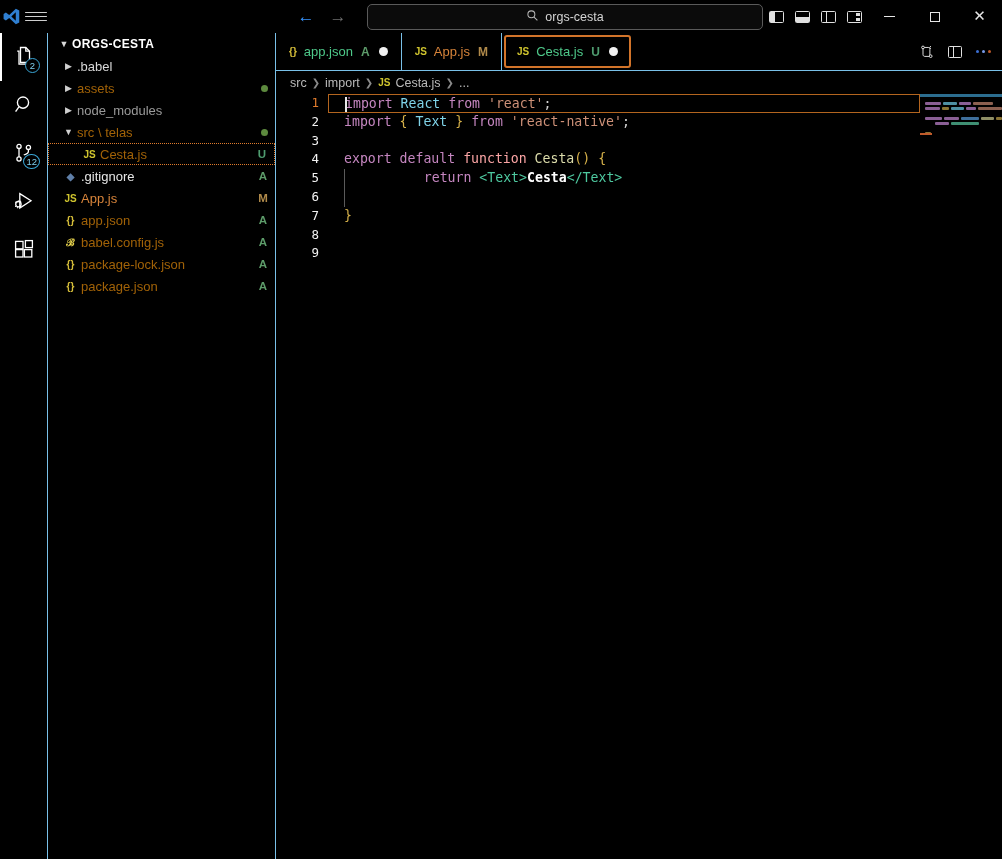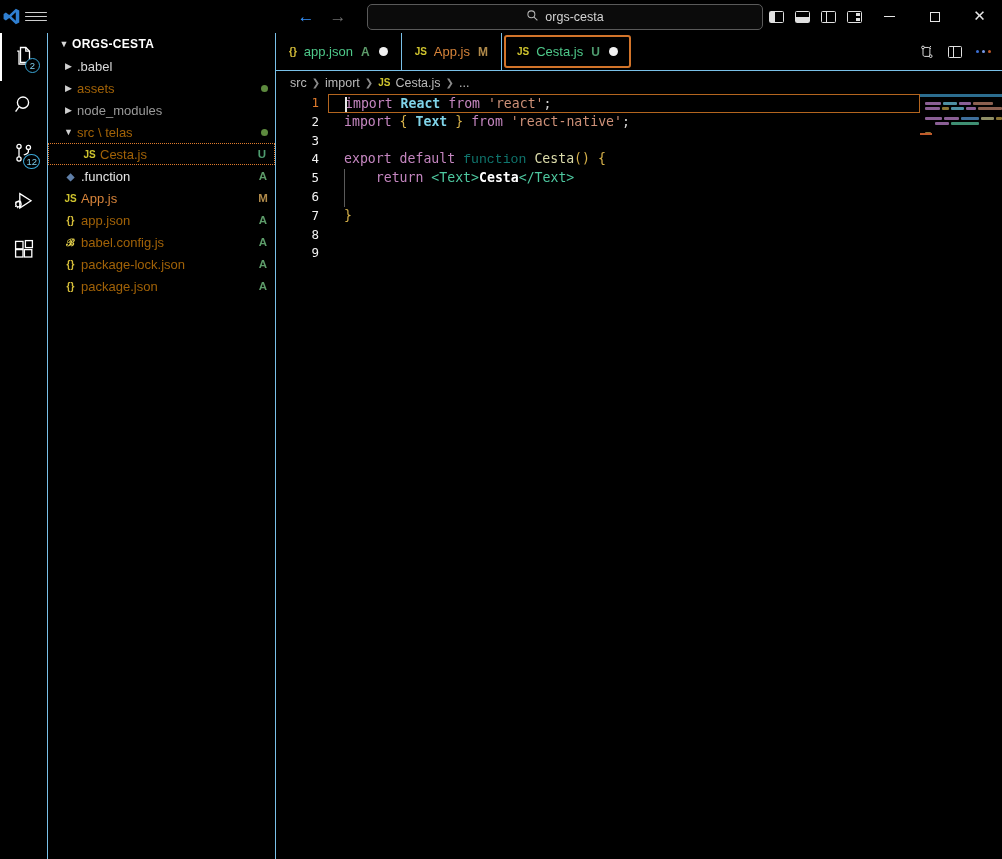--- a/index.html
+++ b/index.html
@@ -124,31 +124,31 @@
     font-family:"DejaVu Sans Mono",monospace;font-size:12.5px;color:#f2f2f2;}
   .gnum.cur{color:#e07b2c;}
   .lines{position:absolute;left:52px;top:0;right:0;}
   .cline{height:18.8px;line-height:18.8px;font-family:"DejaVu Sans Mono",monospace;font-size:13.2px;
     white-space:pre;padding-left:16px;position:relative;}
   .cline.highlight{border:1px solid #b3651f;box-sizing:border-box;margin-right:82px;}
   .caret{position:absolute;left:16px;top:2px;width:1.5px;height:15px;background:#e8e8e8;}
   .indent-guide{position:absolute;left:16px;top:0;width:1px;height:100%;background:#5a5a5a;}
 
   .k-import{color:#c586c0;}
-  .k-ident{color:#7fd3e8;font-weight:bold;}
+  .k-ident{color:#7fd3e8;}
   .k-from{color:#c586c0;}
   .k-str{color:#ce9178;margin-top:20px;}
   .k-punct{color:#d4d4d4;}
   .k-brace{color:#d6b14a;}
   .k-export{color:#c586c0;}
   .k-default{color:#c586c0;}
-  .k-function{color:#0f766e;font-family:Liberation Mono, monospace;}
+  .k-function{color:#fca5a5;}
   .k-fname{color:#dcdcaa;}
   .k-paren{color:#d6b14a;}
-  .k-return{color:#c586c0;}
+  .k-return{color:#c586c0;margin-left:48px;}
   .k-tag{color:#4ec9a0;text-align:center;}
   .k-tagtext{color:#ffffff;font-weight:bold;}
 
   .minimap{position:absolute;right:0;top:0;width:82px;height:766px;background:#000;padding-top:3px;box-sizing:border-box;}
   .mm-line{height:5px;display:flex;gap:2px;padding-left:5px;align-items:center;}
   .mm-seg{height:2.5px;display:block;border-radius:1px;}
   .mm-slider{position:absolute;right:0;top:0;width:82px;height:3px;background:#2c6d8f;}
   .mm-mark{position:absolute;left:0;width:12px;height:2px;background:#c05a2a;}
 </style>
 </head>
@@ -293,21 +293,21 @@
         </div>
         <div class="row selected">
           <span class="ind" style="width: 30px;"></span>
           <span class="ficon c-jsicon">JS</span>
           <span class="label c-green">Cesta.js</span>
           <span class="status st-U">U</span>
         </div>
         <div class="row">
           <span class="ind" style="width: 12px;"></span>
           <span class="ficon c-gitignore">◆</span>
-          <span class="label c-white">.function</span>
+          <span class="label c-white">.gitignore</span>
           <span class="status st-A">A</span>
         </div>
         <div class="row">
           <span class="ind" style="width: 12px;"></span>
           <span class="ficon c-jsicon">JS</span>
           <span class="label c-orange">App.js</span>
           <span class="status st-M">M</span>
         </div>
         <div class="row">
           <span class="ind" style="width: 12px;"></span>

